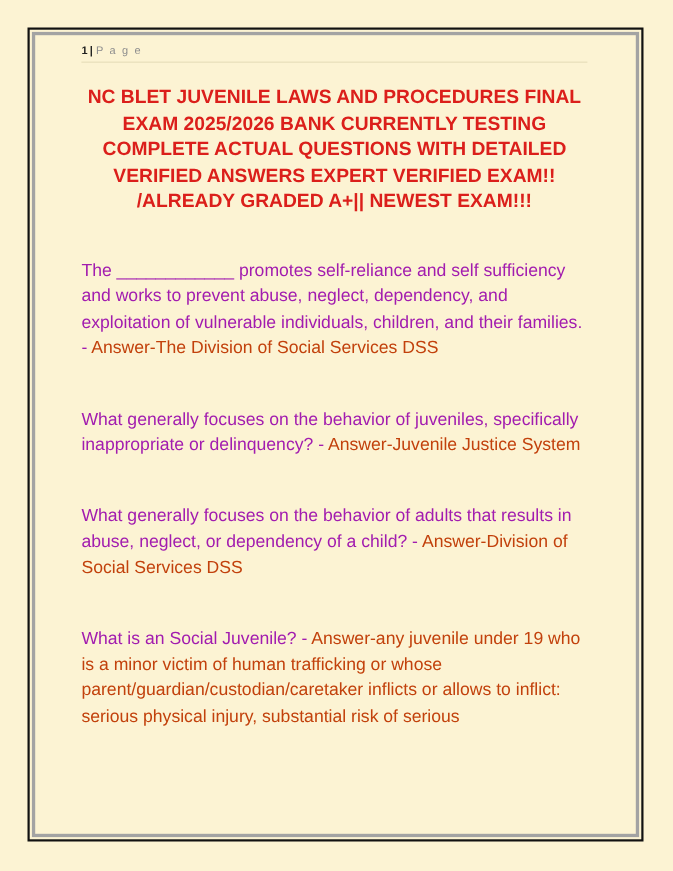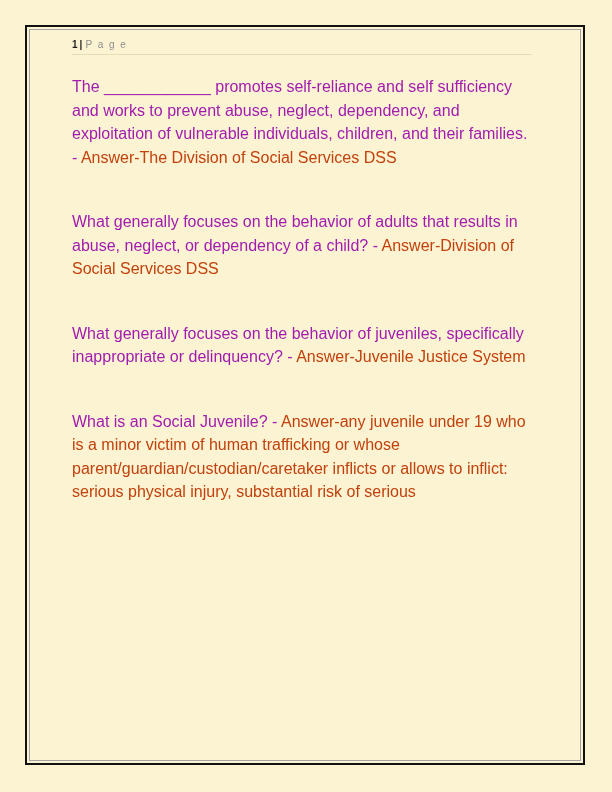--- a/index.html
+++ b/index.html
@@ -15,21 +15,21 @@
     background: #FCF3D3;
     overflow: hidden;
   }
   
   .frame {
     position: absolute;
     left: 29px;
     top: 29px;
     right: 31px;
     bottom: 31px;
-    border: 1px solid #a3a3a3;
+    border: 3px solid #a3a3a3;
     outline: 2.5px solid #111111;
     outline-offset: 2px;
     box-sizing: border-box;
   }
   .content {
     position: absolute;
     left: 42px;
     top: 9px;
     width: 460px;
   }
@@ -76,31 +76,32 @@
 <body>
 
 <div class="page">
   <div class="frame">
     <div class="content">
 
       <div class="header">
         <span class="pgnum">1</span><span class="divider">|</span><span class="pglabel">P a g e</span>
       </div>
 
+      <h1 class="doc-title">NC BLET JUVENILE LAWS AND PROCEDURES FINAL EXAM 2025/2026 BANK CURRENTLY TESTING COMPLETE ACTUAL QUESTIONS WITH DETAILED VERIFIED ANSWERS EXPERT VERIFIED EXAM!! /ALREADY GRADED A+|| NEWEST EXAM!!!</h1>
 
       <p class="qa-item">
         <span class="question">The ____________ promotes self-reliance and self sufficiency and works to prevent abuse, neglect, dependency, and exploitation of vulnerable individuals, children, and their families. - </span><span class="answer">Answer-The Division of Social Services DSS</span>
       </p>
 
       <p class="qa-item">
-        <span class="question">What generally focuses on the behavior of adults that results in abuse, neglect, or dependency of a child? - </span><span class="answer">Answer-Division of Social Services DSS</span>
+        <span class="question">What generally focuses on the behavior of juveniles, specifically inappropriate or delinquency? - </span><span class="answer">Answer-Juvenile Justice System</span>
       </p>
 
       <p class="qa-item">
-        <span class="question">What generally focuses on the behavior of juveniles, specifically inappropriate or delinquency? - </span><span class="answer">Answer-Juvenile Justice System</span>
+        <span class="question">What generally focuses on the behavior of adults that results in abuse, neglect, or dependency of a child? - </span><span class="answer">Answer-Division of Social Services DSS</span>
       </p>
 
       <p class="qa-item">
         <span class="question">What is an Social Juvenile? - </span><span class="answer">Answer-any juvenile under 19 who is a minor victim of human trafficking or whose parent/guardian/custodian/caretaker inflicts or allows to inflict: serious physical injury, substantial risk of serious</span>
       </p>
 
     </div>
   </div>
 </div>
 

